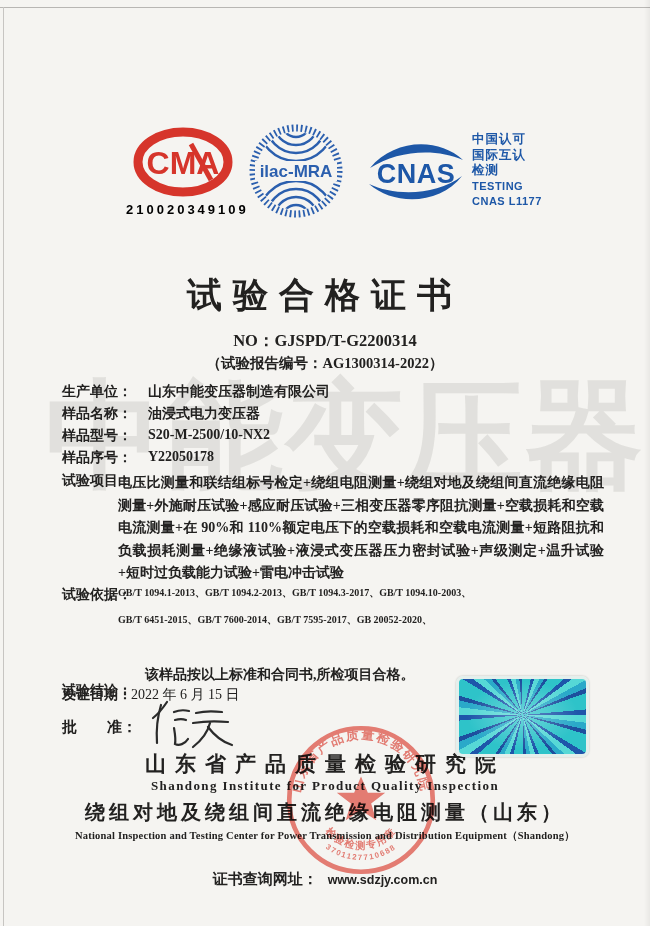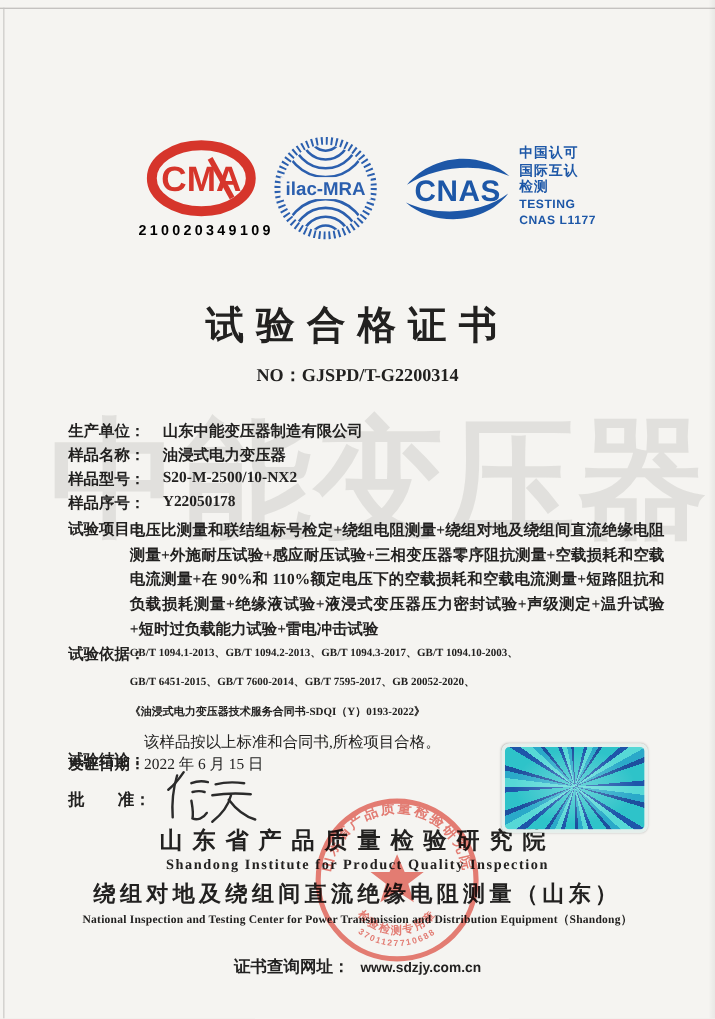--- a/index.html
+++ b/index.html
@@ -134,43 +134,43 @@
     <div class="abs cnas-lines">
       <div class="cn">中国认可</div>
       <div class="cn">国际互认</div>
       <div class="cn">检测</div>
       <div class="en">TESTING</div>
       <div class="en">CNAS L1177</div>
     </div>
 
     <div class="abs center title">试验合格证书</div>
     <div class="abs center cert-no">NO：GJSPD/T-G2200314</div>
+    <div class="abs center report-no">（试验报告编号：AG1300314-2022）</div>
 
     <div class="abs label" style="top:383px;">生产单位：</div>
     <div class="abs value" style="top:383px;">山东中能变压器制造有限公司</div>
 
     <div class="abs label" style="top:405px;">样品名称：</div>
     <div class="abs value bold" style="top:405px;">油浸式电力变压器</div>
 
     <div class="abs label" style="top:427px;">样品型号：</div>
     <div class="abs value" style="top:427px;">S20-M-2500/10-NX2</div>
 
     <div class="abs label" style="top:449px;">样品序号：</div>
     <div class="abs value" style="top:449px;">Y22050178</div>
 
     <div class="abs label" style="top:472px;">试验项目：</div>
     <div class="abs para" style="top:472px;">电压比测量和联结组标号检定+绕组电阻测量+绕组对地及绕组间直流绝缘电阻测量+外施耐压试验+感应耐压试验+三相变压器零序阻抗测量+空载损耗和空载电流测量+在 90%和 110%额定电压下的空载损耗和空载电流测量+短路阻抗和负载损耗测量+绝缘液试验+液浸式变压器压力密封试验+声级测定+温升试验+短时过负载能力试验+雷电冲击试验</div>
 
     <div class="abs label" style="top:586px;">试验依据：</div>
     <div class="abs basis-line" style="top:586px;">GB/T 1094.1-2013、GB/T 1094.2-2013、GB/T 1094.3-2017、GB/T 1094.10-2003、</div>
     <div class="abs basis-line" style="top:613px;">GB/T 6451-2015、GB/T 7600-2014、GB/T 7595-2017、GB 20052-2020、</div>
-    <div class="abs basis-line" style="top:640px;">《油浸式电力变压器技术服务合同书-SDQI（Y）0193-2022》</div>
 
     <div class="abs label" style="top:666px;margin-top:16px;">试验结论：</div>
-    <div class="abs value" style="left:131px;top:666px;font-weight:400;">该样品按以上标准和合同书,所检项目合格。</div>
+    <div class="abs value" style="left:145px;top:666px;font-weight:700;">该样品按以上标准和合同书,所检项目合格。</div>
 
     <div class="abs label" style="top:686px;">发证日期：</div>
     <div class="abs value" style="left:131px;top:686px;font-weight:500;">2022 年 6 月 15 日</div>
 
     <div class="abs label" style="top:718px;font-size:15px;">批　　准：</div>
 
     <svg class="abs sig" viewBox="0 0 96 54" fill="none" stroke="#2b2b2b" stroke-width="2.2" stroke-linecap="round">
       <path d="M15,7 C12,17 10,31 11,45"></path>
       <path d="M21,4 C17,10 12,16 7,20"></path>
       <path d="M28,14 C33,12 39,12 43,13"></path>

